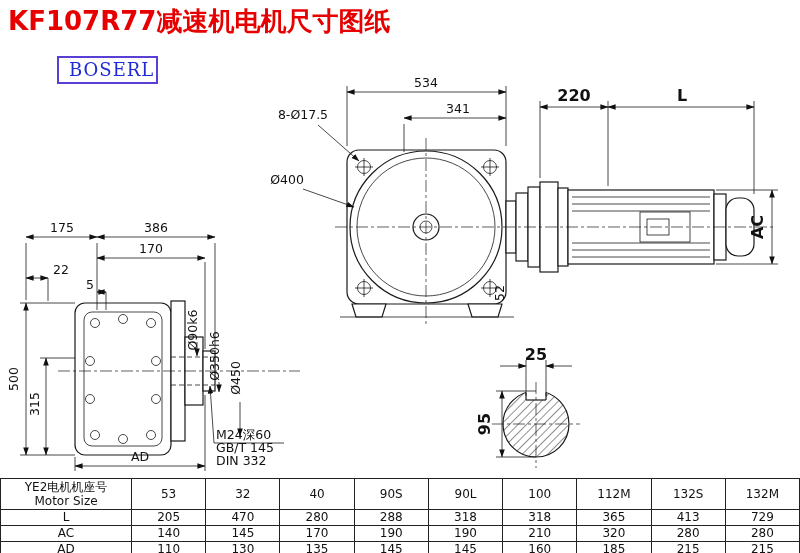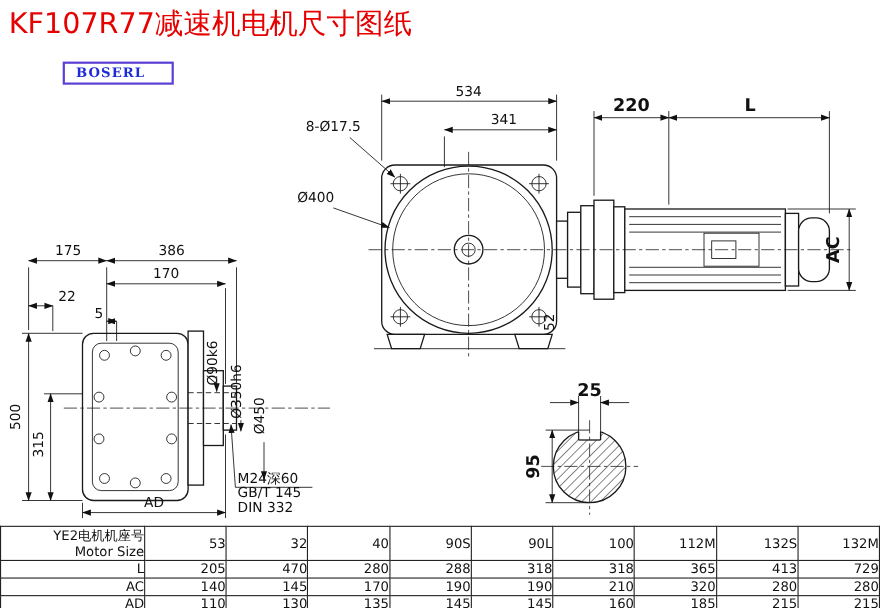--- a/index.html
+++ b/index.html
@@ -1,35 +1,35 @@
 <!DOCTYPE html>
 <html><head>
 <meta charset="utf-8">
 <style>
   html,body{margin:0;padding:0;background:#fff;}
   .stage{position:relative;width:800px;height:553px;background:#fff;overflow:hidden;
          font-family:"DejaVu Sans",sans-serif;}
-  .title{position:absolute;left:8px;top:4px;font-size:26px;font-weight:normal;color:#e60000;
+  .title{position:absolute;left:8px;top:4px;font-size:26px;font-weight:bold;color:#e60000;
          font-family:"DejaVu Sans",sans-serif;white-space:nowrap;}
   .logo{position:absolute;left:57px;top:56px;border:2px solid #5b3fd4;background:#fff;
-        padding:1px 24px 2px 10px;font-family:"DejaVu Serif",serif;font-weight:bold;
-        font-size:12px;color:#1f2bd6;letter-spacing:1px;}
+        padding:1px 2px 2px 10px;font-family:"DejaVu Serif",serif;font-weight:normal;
+        font-size:18px;color:#1f2bd6;letter-spacing:1px;}
   svg{position:absolute;left:0;top:0;}
   svg .ol{fill:#fff;stroke:#1a1a1a;stroke-width:1.2;}
   svg .nf{fill:none;stroke:#1a1a1a;stroke-width:1.2;}
   svg .thin{stroke-width:0.8;}
   svg .dim{fill:none;stroke:#1a1a1a;stroke-width:0.8;}
   svg .cl{fill:none;stroke:#1a1a1a;stroke-width:0.7;stroke-dasharray:12 3 3 3;}
   svg .hid{fill:none;stroke:#1a1a1a;stroke-width:0.8;stroke-dasharray:5 3;}
   svg text{font-family:"DejaVu Sans",sans-serif;fill:#111;}
   svg .d{font-size:12.5px;}
   svg .big{font-size:16px;font-weight:bold;}
   .size-table{position:absolute;left:0;top:478px;width:800px;border-collapse:collapse;
         table-layout:fixed;font-size:12px;color:#111;background:#fff;}
-  .size-table th,.size-table td{border:1px solid #222;text-align:right;padding:0;
+  .size-table th,.size-table td{border:1px solid #222;text-align:center;padding:0;
         font-weight:normal;height:15px;line-height:15px;overflow:hidden;}
   .size-table tr.hdr th{height:30px;line-height:14px;}
   .size-table .first{width:130px;}
 </style>
 </head>
 <body>
 
 <div class="stage">
 
   <svg width="800" height="478" viewBox="0 0 800 478">

